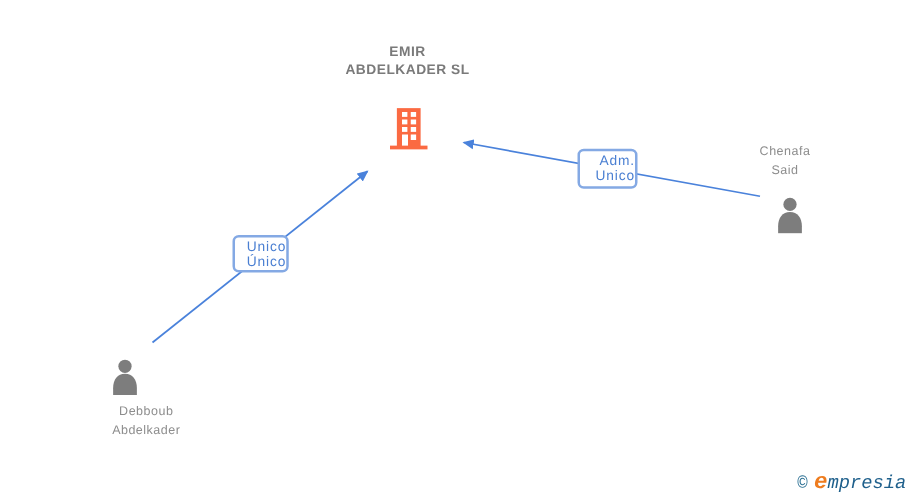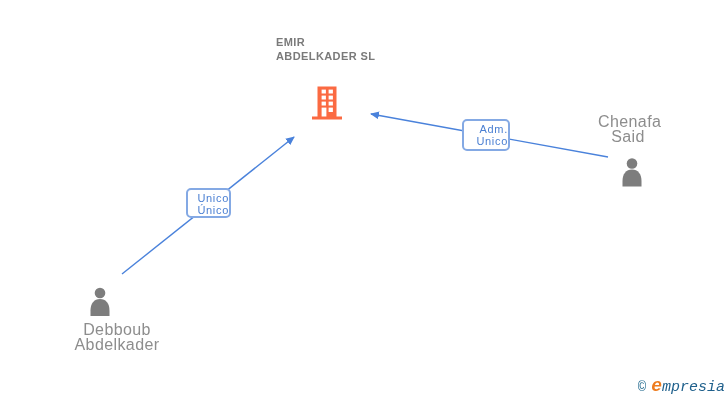--- a/index.html
+++ b/index.html
@@ -18,38 +18,39 @@
   .edges {
     position: absolute;
     left: 0;
     top: 0;
   }
   .company-label {
     position: absolute;
     left: 276px;
     top: 36px;
     width: 100px;
+    text-align: center;
     font-size: 11px;
     font-weight: bold;
     letter-spacing: 0.4px;
     line-height: 13.5px;
     color: #7a7a7a;
   }
   .building-icon {
     position: absolute;
     left: 311px;
     top: 86px;
   }
   .person-node {
     position: absolute;
   }
   .person-name {
     position: absolute;
     text-align: center;
-    font-size: 16px;
+    font-size: 10px;
     letter-spacing: 0.4px;
     line-height: 15px;
     color: #8d8d8d;
   }
   .name-debboub { left: 67px;  top: 322px; width: 100px; }
   .name-chenafa { left: 598px; top: 114px; width: 60px;  }
   .icon-debboub { left: 86px;  top: 286px; }
   .icon-chenafa { left: 618px; top: 156px; }
   .relation-label {
     position: absolute;

